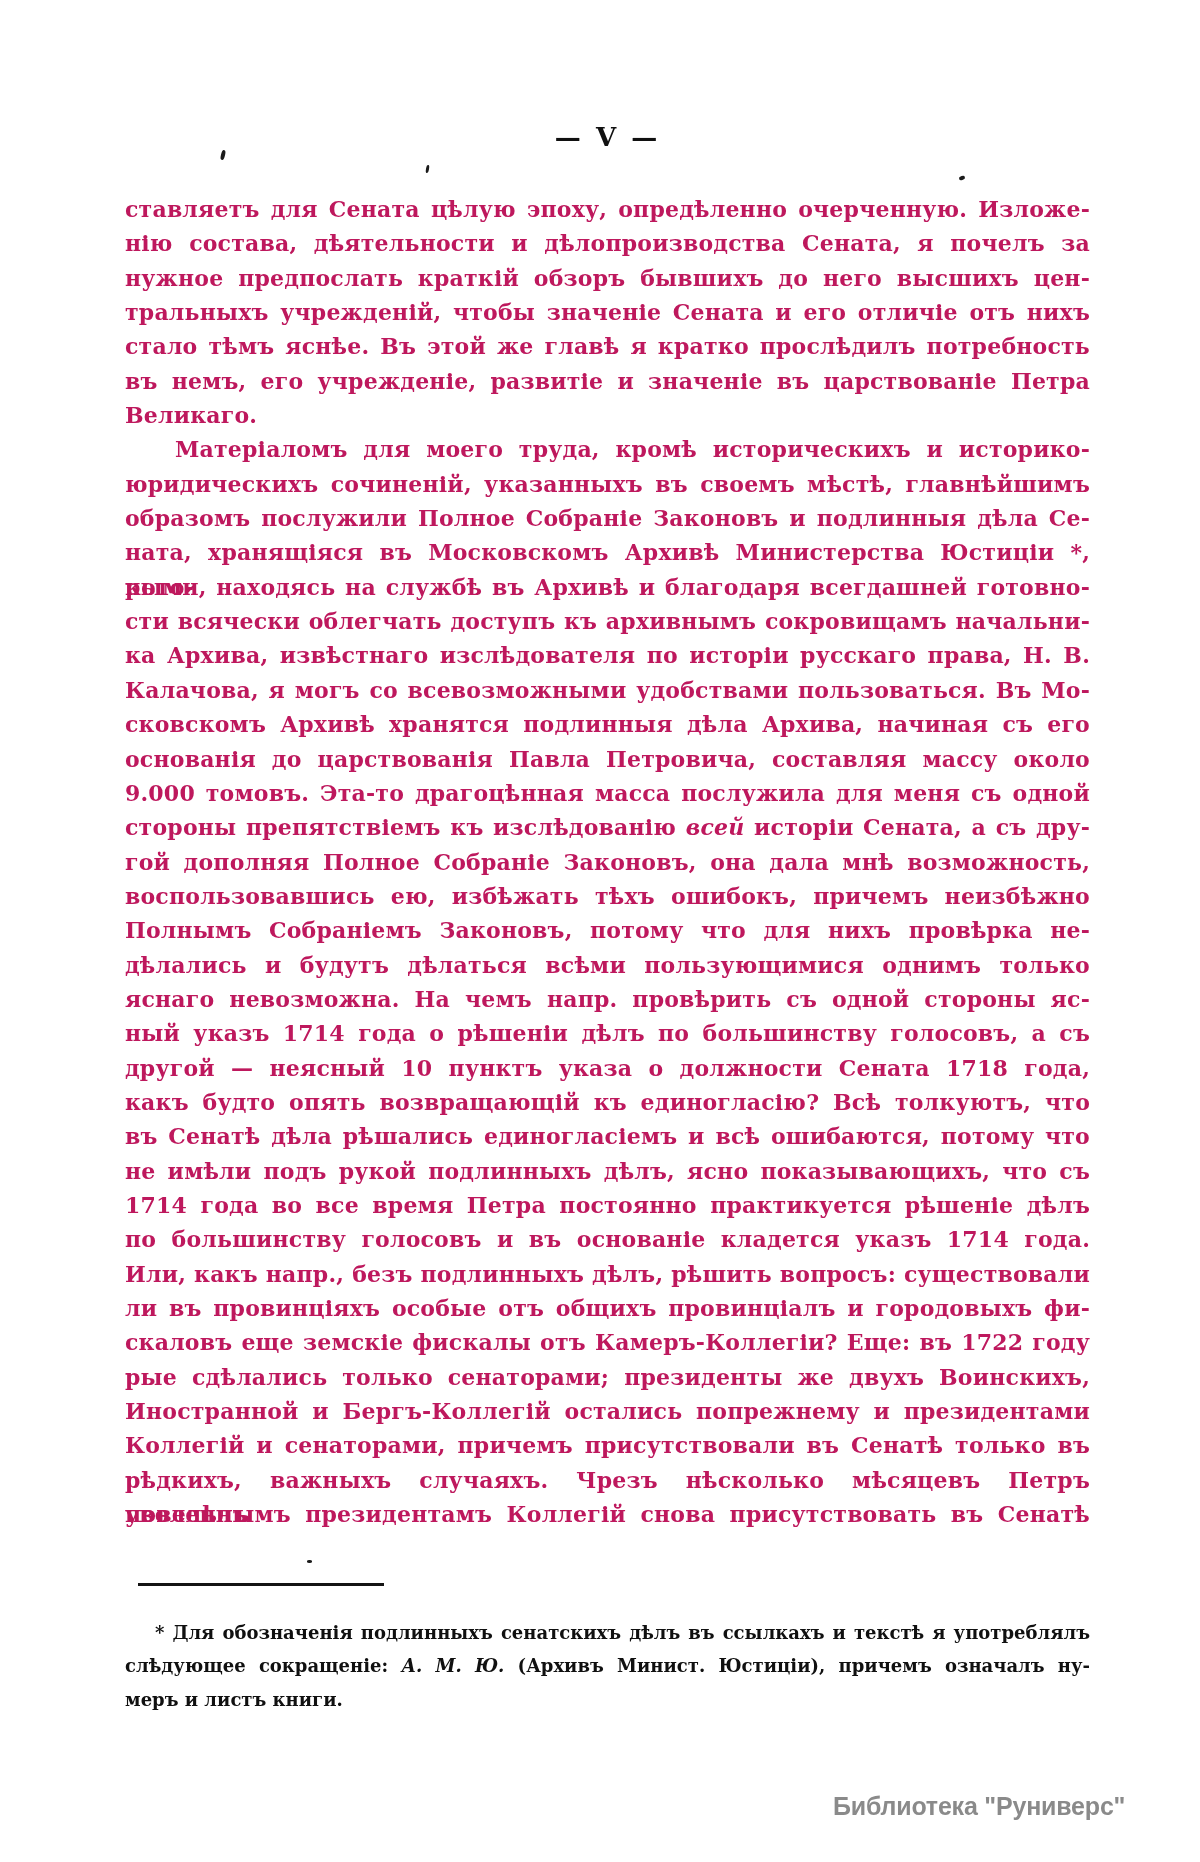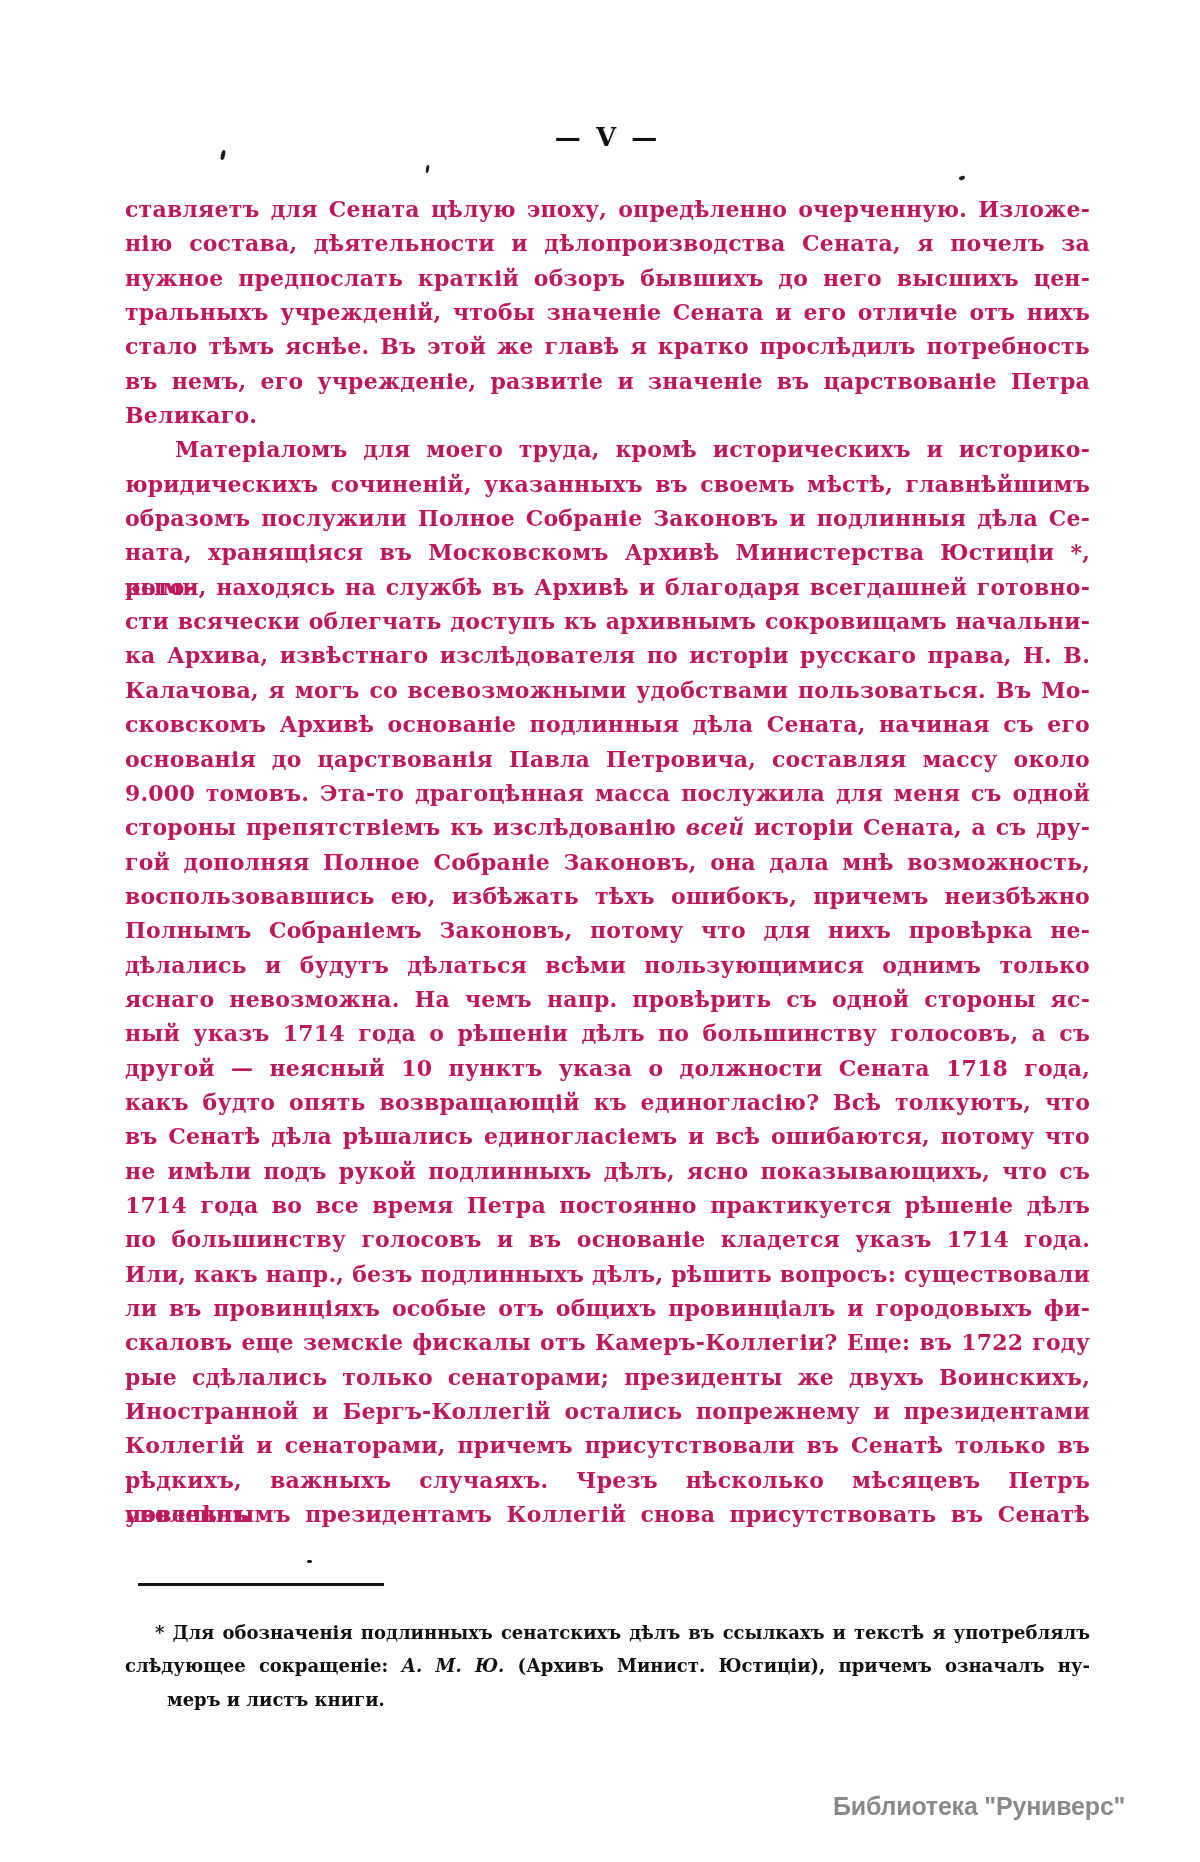--- a/index.html
+++ b/index.html
@@ -53,21 +53,21 @@
     font-weight: 700;
     color: #101010;
   }
   .footnote .line {
     height: 33.4px;
     line-height: 33.4px;
     text-align: justify;
     text-align-last: justify;
   }
   .footnote .line.indent { text-indent: 30px; }
-  .footnote .line.last { text-align-last: left; margin-left: 42px; }
+  .footnote .line.last { text-align-last: left; }
   em { font-style: italic; }
   .watermark {
     position: absolute;
     left: 833px; top: 1792px;
     font-family: "Liberation Sans", sans-serif;
     font-weight: bold;
     font-size: 25px;
     color: #8a8a8a;
     letter-spacing: -0.2px;
   }
@@ -102,21 +102,21 @@
       <div class="line"><span>въ немъ, его учрежденіе, развитіе и значеніе въ царствованіе Петра</span></div>
       <div class="line last"><span>Великаго.</span></div>
       <div class="line indent"><span>Матеріаломъ для моего труда, кромѣ историческихъ и историко-</span></div>
       <div class="line"><span>юридическихъ сочиненій, указанныхъ въ своемъ мѣстѣ, главнѣйшимъ</span></div>
       <div class="line"><span>образомъ послужили Полное Собраніе Законовъ и подлинныя дѣла Се-</span></div>
       <div class="line"><span>ната, хранящіяся въ Московскомъ Архивѣ Министерства Юстиціи *, кото-</span></div>
       <div class="line"><span>рыми, находясь на службѣ въ Архивѣ и благодаря всегдашней готовно-</span></div>
       <div class="line"><span>сти всячески облегчать доступъ къ архивнымъ сокровищамъ начальни-</span></div>
       <div class="line"><span>ка Архива, извѣстнаго изслѣдователя по исторіи русскаго права, Н. В.</span></div>
       <div class="line"><span>Калачова, я могъ со всевозможными удобствами пользоваться. Въ Мо-</span></div>
-      <div class="line"><span>сковскомъ Архивѣ основаніе подлинныя дѣла Сената, начиная съ его</span></div>
+      <div class="line"><span>сковскомъ Архивѣ хранятся подлинныя дѣла Архива, начиная съ его</span></div>
       <div class="line"><span>основанія до царствованія Павла Петровича, составляя массу около</span></div>
       <div class="line"><span>9.000 томовъ. Эта-то драгоцѣнная масса послужила для меня съ одной</span></div>
       <div class="line"><span>стороны препятствіемъ къ изслѣдованію </span><em>всей</em><span> исторіи Сената, а съ дру-</span></div>
       <div class="line"><span>гой дополняя Полное Собраніе Законовъ, она дала мнѣ возможность,</span></div>
       <div class="line"><span>воспользовавшись ею, избѣжать тѣхъ ошибокъ, причемъ неизбѣжно</span></div>
       <div class="line"><span>Полнымъ Собраніемъ Законовъ, потому что для нихъ провѣрка не-</span></div>
       <div class="line"><span>дѣлались и будутъ дѣлаться всѣми пользующимися однимъ только</span></div>
       <div class="line"><span>яснаго невозможна. На чемъ напр. провѣрить съ одной стороны яс-</span></div>
       <div class="line"><span>ный указъ 1714 года о рѣшеніи дѣлъ по большинству голосовъ, а съ</span></div>
       <div class="line"><span>другой — неясный 10 пунктъ указа о должности Сената 1718 года,</span></div>

